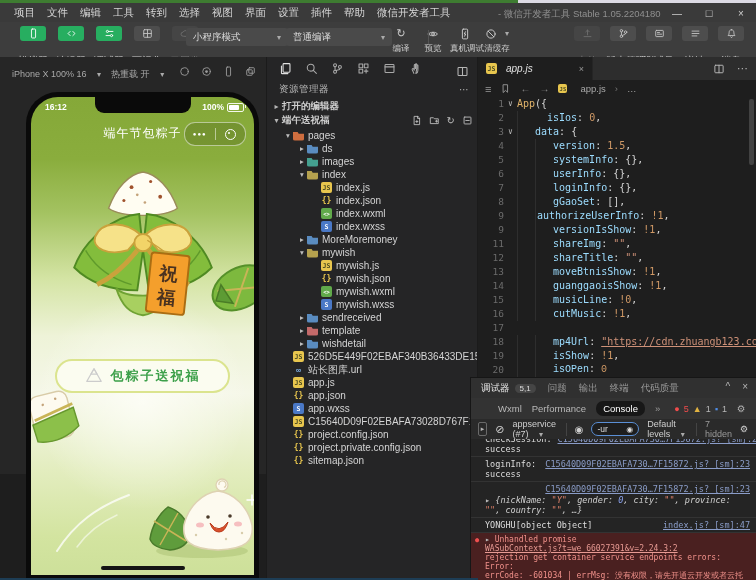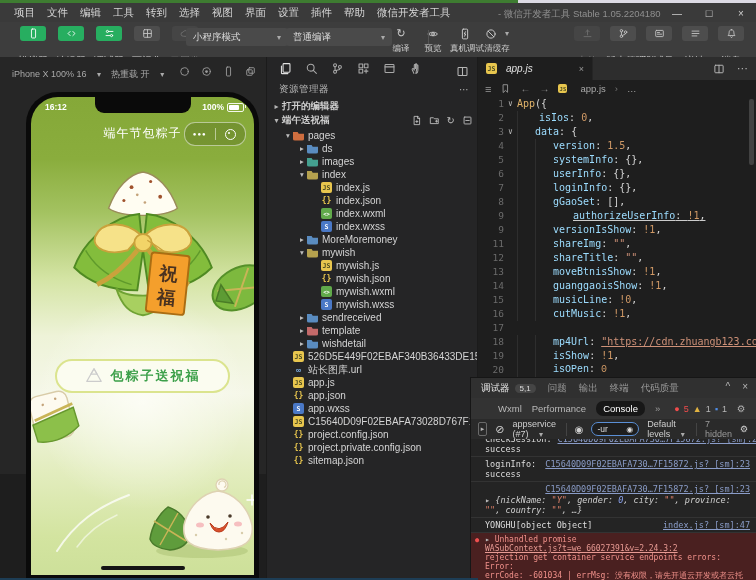--- a/index.html
+++ b/index.html
@@ -666,21 +666,21 @@
   </div>
   <div id="code">
       <div class="cline">
     <span class="ln">1</span>
     <span class="fold">∨</span>
     <span class="ctx" style="padding-left:0px;"><span class="tk-fn">App</span><span class="tk-pu">({</span></span>
   </div>
       <div class="cline">
     <span class="ln">2</span>
     <span class="fold"></span>
-    <span class="ctx" style="padding-left:22px;background:repeating-linear-gradient(90deg,#2e2e2e 0 1px,transparent 1px 18px) no-repeat;background-size:18px 100%;"><span class="tk-pr">isIos</span><span class="tk-pu">: </span><span class="tk-nu">0</span><span class="tk-pu">,</span></span>
+    <span class="ctx" style="padding-left:30px;background:repeating-linear-gradient(90deg,#2e2e2e 0 1px,transparent 1px 18px) no-repeat;background-size:18px 100%;"><span class="tk-pr">isIos</span><span class="tk-pu">: </span><span class="tk-nu">0</span><span class="tk-pu">,</span></span>
   </div>
       <div class="cline">
     <span class="ln">3</span>
     <span class="fold">∨</span>
     <span class="ctx" style="padding-left:18px;background:repeating-linear-gradient(90deg,#2e2e2e 0 1px,transparent 1px 18px) no-repeat;background-size:18px 100%;"><span class="tk-pr">data</span><span class="tk-pu">: {</span></span>
   </div>
       <div class="cline">
     <span class="ln">4</span>
     <span class="fold"></span>
     <span class="ctx" style="padding-left:36px;background:repeating-linear-gradient(90deg,#2e2e2e 0 1px,transparent 1px 18px) no-repeat;background-size:36px 100%;"><span class="tk-pr">version</span><span class="tk-pu">: </span><span class="tk-nu">1.5</span><span class="tk-pu">,</span></span>
@@ -701,21 +701,21 @@
     <span class="ctx" style="padding-left:36px;background:repeating-linear-gradient(90deg,#2e2e2e 0 1px,transparent 1px 18px) no-repeat;background-size:36px 100%;"><span class="tk-pr">loginInfo</span><span class="tk-pu">: {},</span></span>
   </div>
       <div class="cline">
     <span class="ln">8</span>
     <span class="fold"></span>
     <span class="ctx" style="padding-left:36px;background:repeating-linear-gradient(90deg,#2e2e2e 0 1px,transparent 1px 18px) no-repeat;background-size:36px 100%;"><span class="tk-pr">gGaoSet</span><span class="tk-pu">: [],</span></span>
   </div>
       <div class="cline">
     <span class="ln">9</span>
     <span class="fold"></span>
-    <span class="ctx" style="padding-left:56px;background:repeating-linear-gradient(90deg,#2e2e2e 0 1px,transparent 1px 18px) no-repeat;background-size:36px 100%;text-decoration:underline;"><span class="tk-pr">authorizeUserInfo</span><span class="tk-pu">: </span><span class="tk-nu">!1</span><span class="tk-pu">,</span></span>
+    <span class="ctx" style="padding-left:20px;background:repeating-linear-gradient(90deg,#2e2e2e 0 1px,transparent 1px 18px) no-repeat;background-size:36px 100%;"><span class="tk-pr">authorizeUserInfo</span><span class="tk-pu">: </span><span class="tk-nu">!1</span><span class="tk-pu">,</span></span>
   </div>
       <div class="cline">
     <span class="ln">9</span>
     <span class="fold"></span>
     <span class="ctx" style="padding-left:36px;background:repeating-linear-gradient(90deg,#2e2e2e 0 1px,transparent 1px 18px) no-repeat;background-size:36px 100%;"><span class="tk-pr">versionIsShow</span><span class="tk-pu">: </span><span class="tk-nu">!1</span><span class="tk-pu">,</span></span>
   </div>
       <div class="cline">
     <span class="ln">11</span>
     <span class="fold"></span>
     <span class="ctx" style="padding-left:36px;background:repeating-linear-gradient(90deg,#2e2e2e 0 1px,transparent 1px 18px) no-repeat;background-size:36px 100%;"><span class="tk-pr">shareImg</span><span class="tk-pu">: </span><span class="tk-st">""</span><span class="tk-pu">,</span></span>

